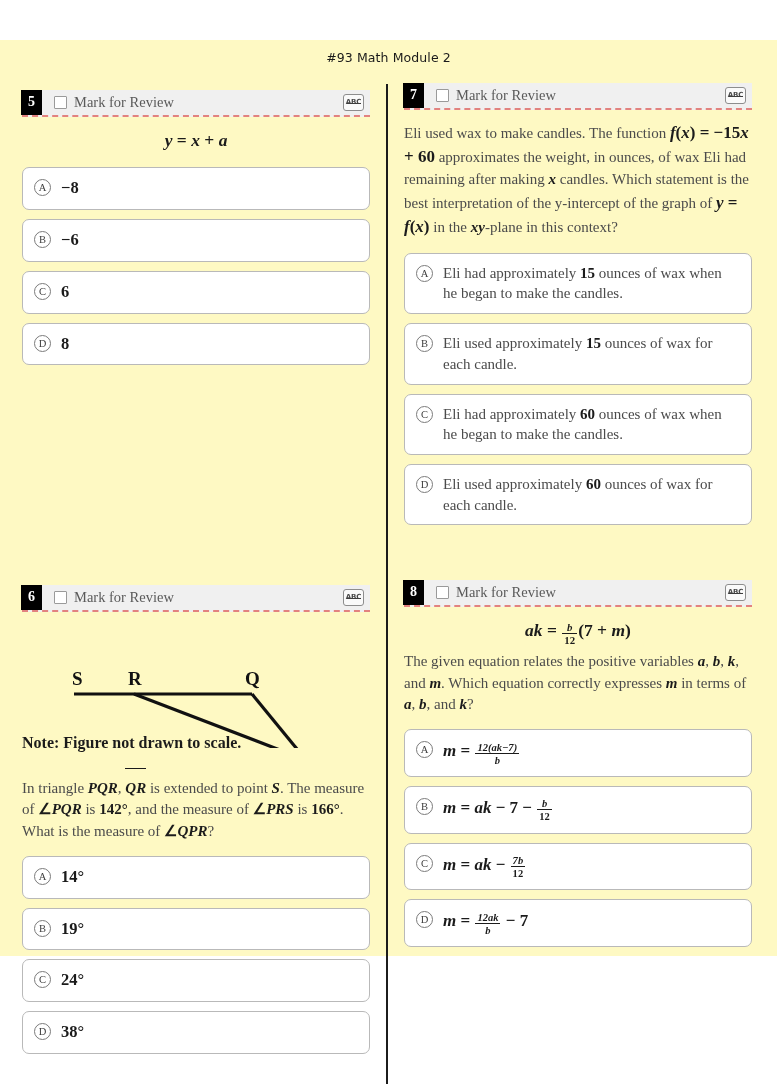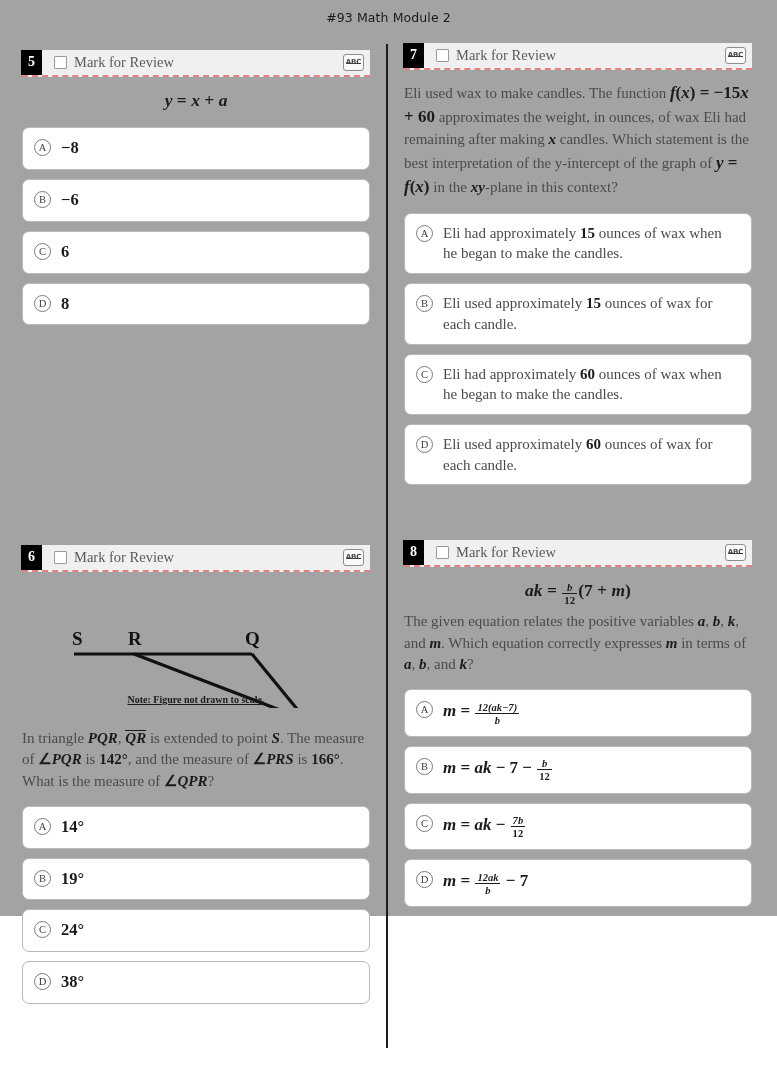--- a/index.html
+++ b/index.html
@@ -6,21 +6,22 @@
   html, body {
     margin: 0; padding: 0;
     width: 777px; height: 1084px;
     background: #ffffff;
     font-family: "Liberation Serif", serif;
     overflow: hidden;
   }
   #page {
     position: relative;
     width: 777px; height: 916px;
-    background: #a3a3a3;
+    background: #fef9c3;
+    margin-top: 40px;
   }
   
   .page-title {
     position: absolute;
     top: 10px; left: 0; width: 777px;
     text-align: center;
     font-family: "DejaVu Sans", sans-serif;
     font-size: 12.5px;
     color: #1a1a1a;
     letter-spacing: .1px;
@@ -126,21 +127,21 @@
   
   .frac {
     display: inline-block;
     vertical-align: -0.45em;
     text-align: center;
     line-height: 1.05;
     margin: 0 1px;
   }
   .frac .num { display: block; font-size: .62em; padding: 0 2px; }
   .frac .den { display: block; font-size: .62em; border-top: 1.1px solid #1b1b1b; padding: 1px 2px; }
-  .ovl { border-top: 1.3px solid #1b1b1b; padding-top: 0px; display: inline-block; line-height: 1.05; font-style: italic; }
+  .ovl { border-top: 1.3px solid #1b1b1b; padding-top: 12px; display: inline-block; line-height: 1.05; font-style: italic; }
 
   
   .choices { margin-top: 14px; }
   .choice {
     display: flex;
     align-items: flex-start;
     border: 1px solid #b9b9b9;
     border-radius: 7px;
     background: #fff;
     padding: 9px 12px 9px 11px;
@@ -179,27 +180,26 @@
     font-size: 16.5px;
   }
 
   
   .figure-wrap {
     margin-top: 8px;
     position: relative;
     height: 130px;
   }
   .fig-note {
-    text-align: center;
+    text-align: left;
     font-family: "Liberation Serif", serif;
     font-weight: bold;
-    font-size: 10px;
+    font-size: 16px;
     color: #1b1b1b;
     margin-top: 2px;
-    text-decoration: underline;
   }
   .q6-stem { margin-top: 18px; }
 </style>
 </head>
 <body>
 
 <div id="page">
 
   <div class="page-title">#93 Math Module 2</div>
 

